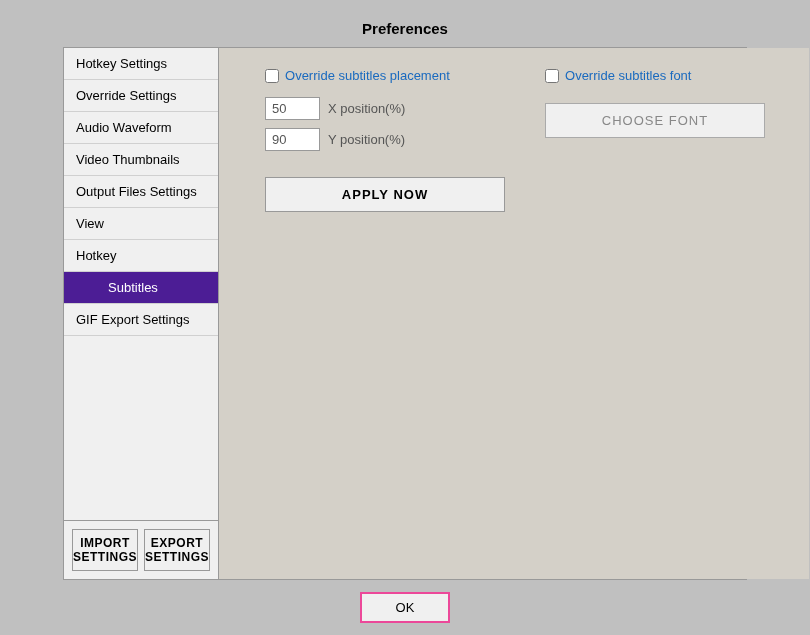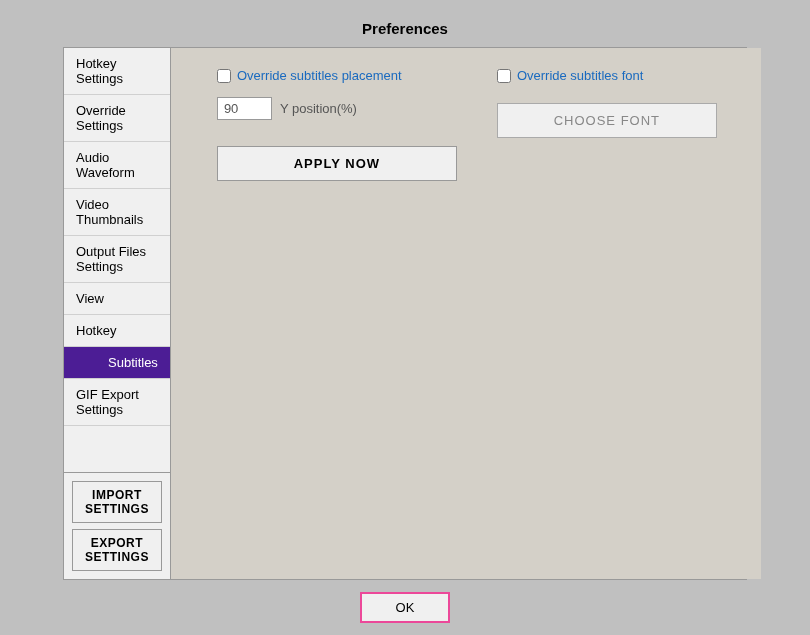--- a/index.html
+++ b/index.html
@@ -46,21 +46,21 @@
     }
     .sidebar-item.active {
       background: #4c1d95;
       color: #fff;
       padding-left: 44px;
     }
     .sidebar-footer {
       border-top: 1px solid #999;
       padding: 8px;
       display: flex;
-      flex-direction: column;
+      flex-direction: row;
       gap: 6px;
     }
     .sidebar-footer-btn {
       background: #f0f0f0;
       border: 1px solid #999;
       padding: 6px 0;
       cursor: pointer;
       font-size: 12px;
       font-weight: bold;
       color: #000;
@@ -188,20 +188,24 @@
 
   <div class="content">
     <div class="section-row">
 
       <div class="left-section">
         <div class="checkbox-row">
           <input type="checkbox" style="">
           <span class="checkbox-label">Override subtitles placement</span>
         </div>
         <div class="input-row">
+          <input type="text" class="pos-input" value="50" style="">
+          <span class="pos-label">X position(%)</span>
+        </div>
+        <div class="input-row">
           <input type="text" class="pos-input" value="90" style="">
           <span class="pos-label">Y position(%)</span>
         </div>
         <button class="apply-btn">APPLY NOW</button>
       </div>
 
       <div class="right-section">
         <div class="checkbox-row">
           <input type="checkbox" style="">
           <span class="checkbox-label">Override subtitles font</span>

